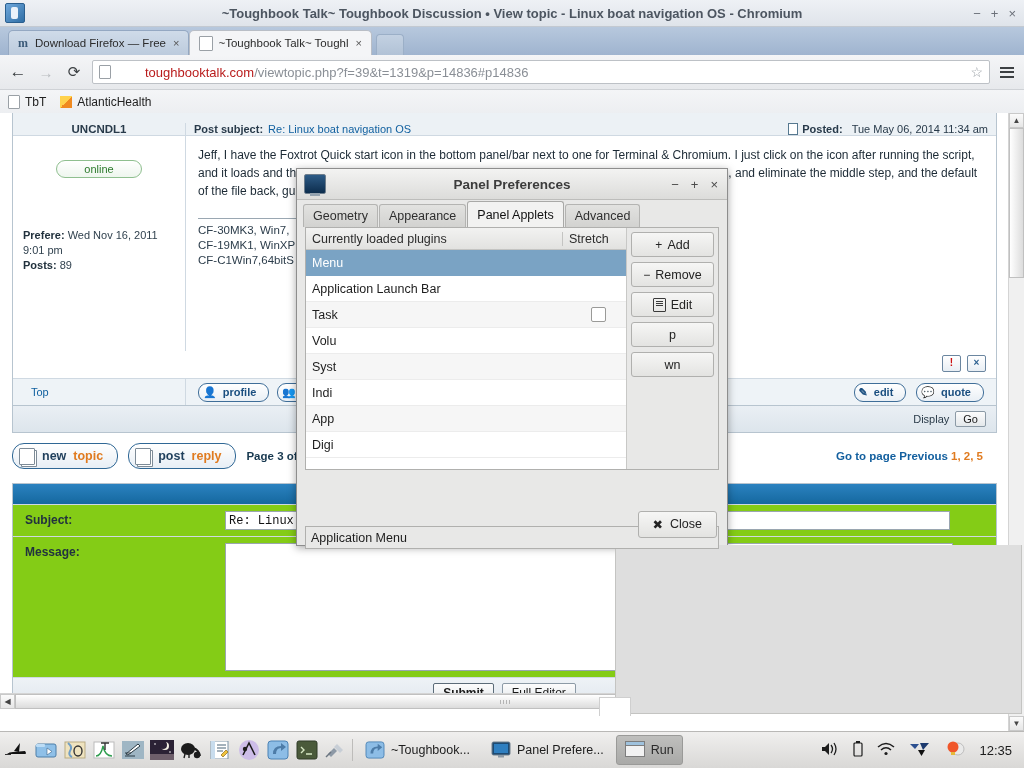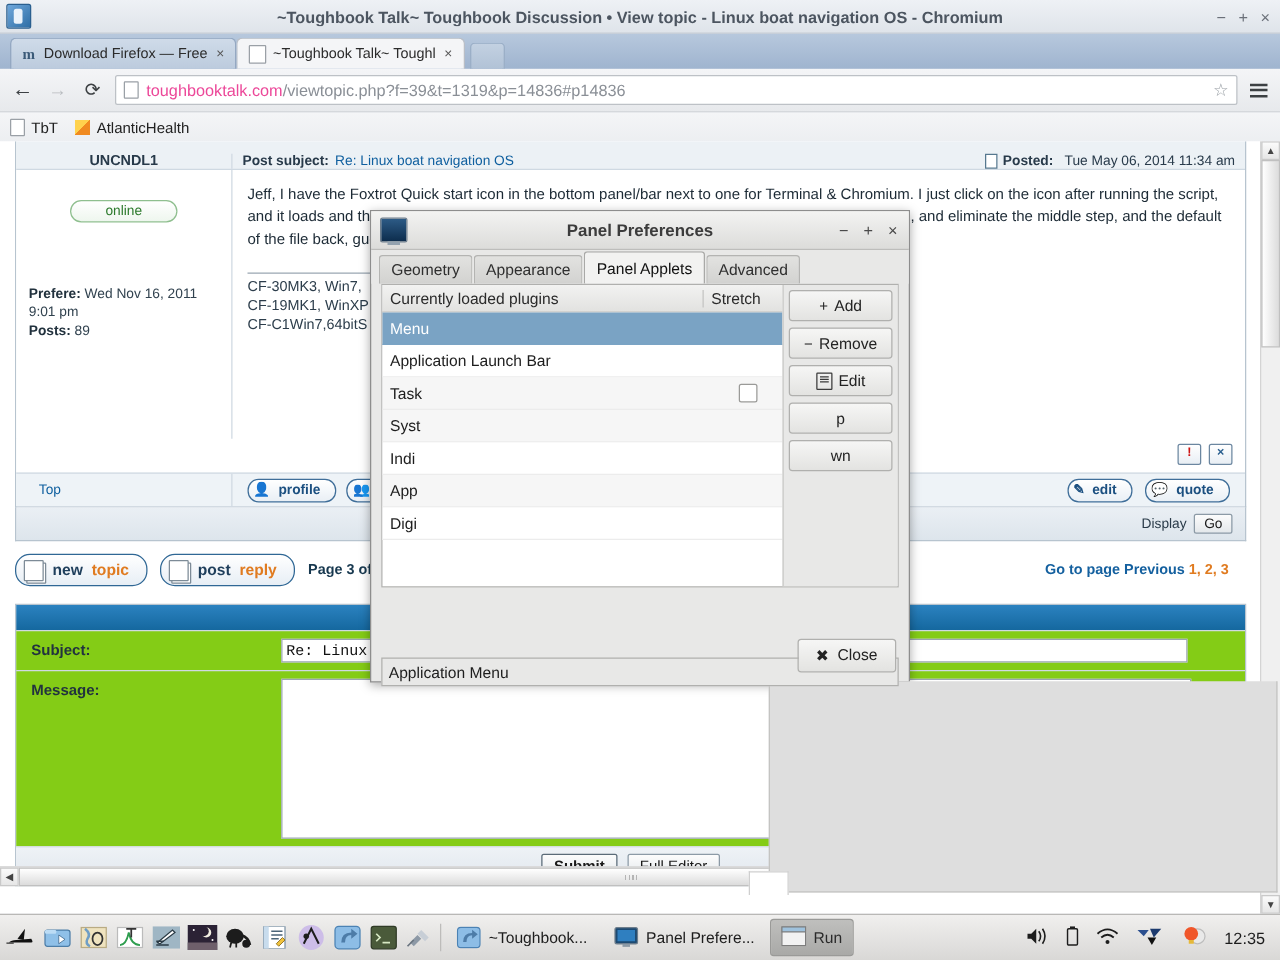--- a/index.html
+++ b/index.html
@@ -69,21 +69,21 @@
   }
   .navbtn{width:20px;height:20px;display:flex;align-items:center;justify-content:center;font-size:17px;color:#3c4043;}
   .navbtn.dis{color:#b9bcc0;font-size:15px;}
   .navbtn.reload{font-size:15px;}
   .omnibox{
     flex:1;height:22px;background:#fff;border:1px solid #bdc1c6;border-radius:2px;
     display:flex;align-items:center;padding:0 6px;gap:6px;overflow:hidden;
   }
   .omnibox .pageicon{width:10px;height:12px;background:#fff;border:1px solid #9aa0a6;border-radius:1px;flex:0 0 auto;}
   .urltext{font-size:13px;white-space:nowrap;overflow:hidden;}
-  .urltext .host{color:#ec4899;}
+  .urltext .host{color:#b91c1c;margin-left:28px;}
   .urltext .path{color:#8a8f96;}
   .star{font-size:14px;color:#9aa0a6;margin-left:auto;padding-left:6px;}
   .menu-btn{width:18px;display:flex;flex-direction:column;gap:2.5px;align-items:center;}
   .menu-btn i{display:block;width:14px;height:2px;background:#3c4043;}
 
   .bookmarkbar{
     height:24px;background:linear-gradient(to bottom,#f4f5f7,#eceef1);
     border-bottom:1px solid #cbced2;display:flex;align-items:center;padding:0 8px;gap:14px;
   }
   .bm{display:flex;align-items:center;gap:5px;font-size:12px;color:#222;}
@@ -454,21 +454,21 @@
               <span class="w2">topic</span>
           </div>
           <div class="bigbtn">
             <span class="doc"></span>
             <span class="w1">post</span>
               <span class="w2">reply</span>
           </div>
           <span class="pageinfo">Page 3 of 3</span>
           <span class="pagenav">
             <span>Go to page Previous</span>
-            <span class="num">1, 2, 3</span>
+            <span class="num">1, 2, 5</span>
           </span>
         </div>
 
         <div class="replybox">
           <div class="replyhead"></div>
           <div class="formrow">
             <div class="lbl">Subject:</div>
             <div class="fld">
               <div class="subjinput">Re: Linux</div>
             </div>
@@ -529,20 +529,23 @@
           </div>
           <div class="list-row sel">
             <span>Menu</span>
           </div>
           <div class="list-row">
             <span>Application Launch Bar</span>
           </div>
           <div class="list-row alt">
             <span>Task</span>
             <span class="stretchbox"></span>
+          </div>
+          <div class="list-row">
+            <span>Volu</span>
           </div>
           <div class="list-row alt">
             <span>Syst</span>
           </div>
           <div class="list-row">
             <span>Indi</span>
           </div>
           <div class="list-row alt">
             <span>App</span>
           </div>

